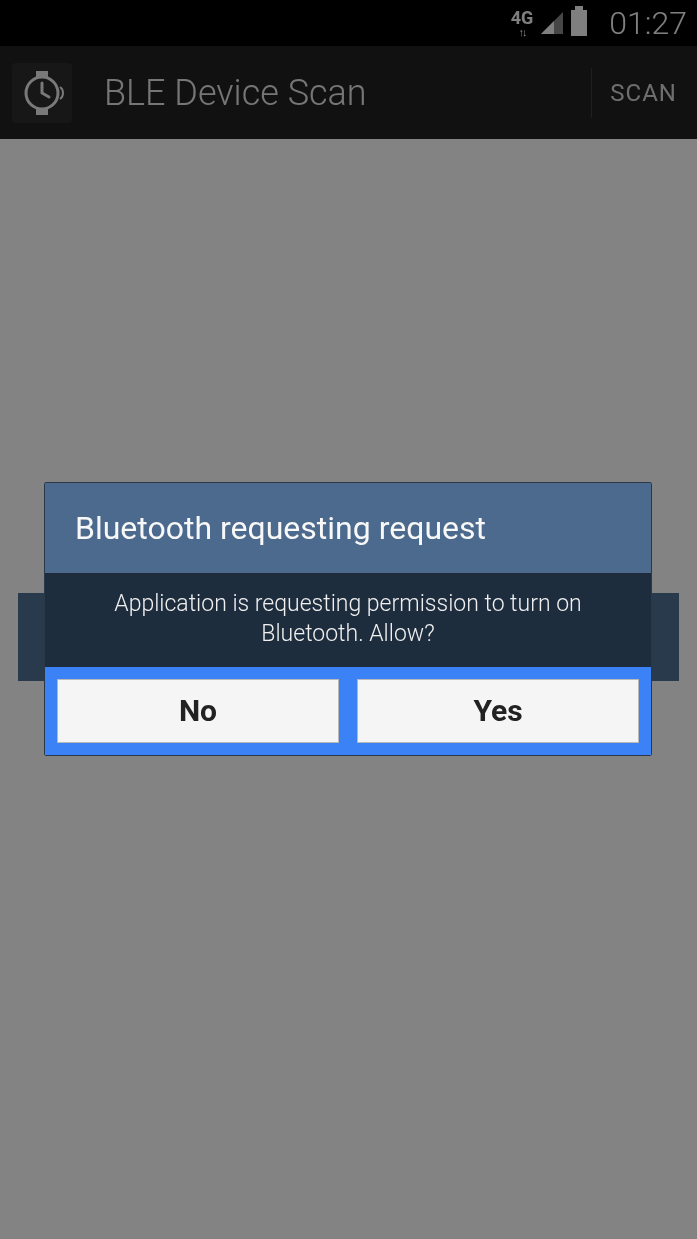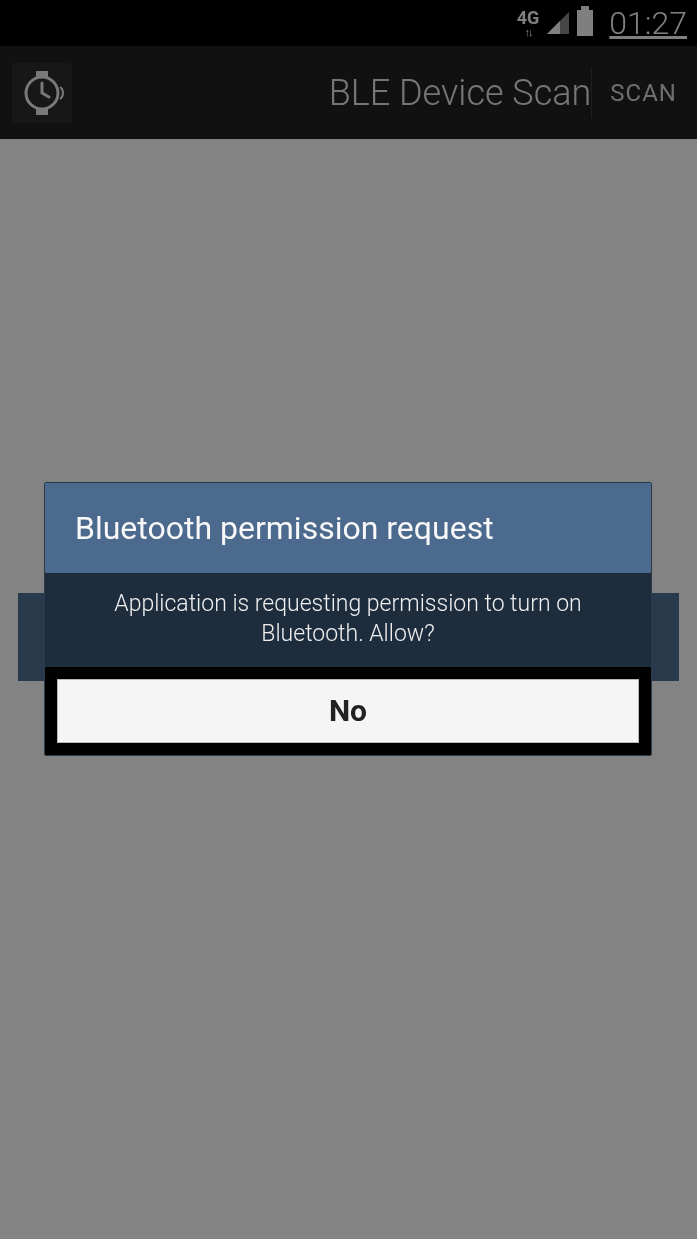--- a/index.html
+++ b/index.html
@@ -69,22 +69,21 @@
       position: absolute;
       top: -4px;
       left: 4px;
       width: 8px;
       height: 4px;
       background: #e8e8e8;
     }
     .status-time {
       font-size: 32px;
       font-weight: 300;
-      margin-left: 8px;
-      text-decoration: underline;
+      margin-left: 14px;
     }
     .action-bar {
       height: 93px;
       background: #202020;
       display: flex;
       align-items: center;
       padding: 0 20px 0 12px;
     }
     .app-icon {
       width: 60px;
@@ -97,23 +96,22 @@
       position: relative;
     }
     .app-icon svg {
       width: 48px;
       height: 48px;
     }
     .app-title {
       color: #d8d8d8;
       font-size: 36px;
       font-weight: 300;
-      margin-left: 24px;
+      margin-left: 32px;
       flex: 1;
-      text-align: right;
     }
     .action-bar-divider {
       width: 1px;
       height: 50px;
       background: #3a3a3a;
       margin-right: 18px;
     }
     .scan-button {
       color: #c8c8c8;
       font-size: 24px;
@@ -168,21 +166,21 @@
     .dialog-message {
       color: #f0f0f0;
       font-size: 23px;
       line-height: 1.3;
       font-weight: 300;
     }
     .dialog-buttons {
       display: flex;
       gap: 18px;
       padding: 12px;
-      background: #000000;
+      background: #3b82f6;
     }
     .dialog-button {
       flex: 1;
       height: 64px;
       background: #f5f5f5;
       border: 1px solid #b8b8b8;
       display: flex;
       align-items: center;
       justify-content: center;
       font-size: 30px;
@@ -220,21 +218,22 @@
 </div>
 
 <div class="content">
   <div class="loading-bar"></div>
 </div>
 
 <div class="scrim"></div>
 
 <div class="dialog">
   <div class="dialog-header">
-    <div class="dialog-title">Bluetooth permission request</div>
+    <div class="dialog-title">Bluetooth requesting request</div>
   </div>
   <div class="dialog-body">
     <div class="dialog-message">Application is requesting permission to turn on Bluetooth. Allow?</div>
   </div>
   <div class="dialog-buttons">
     <div class="dialog-button">No</div>
+    <div class="dialog-button">Yes</div>
   </div>
 </div>
 
 </body></html>

